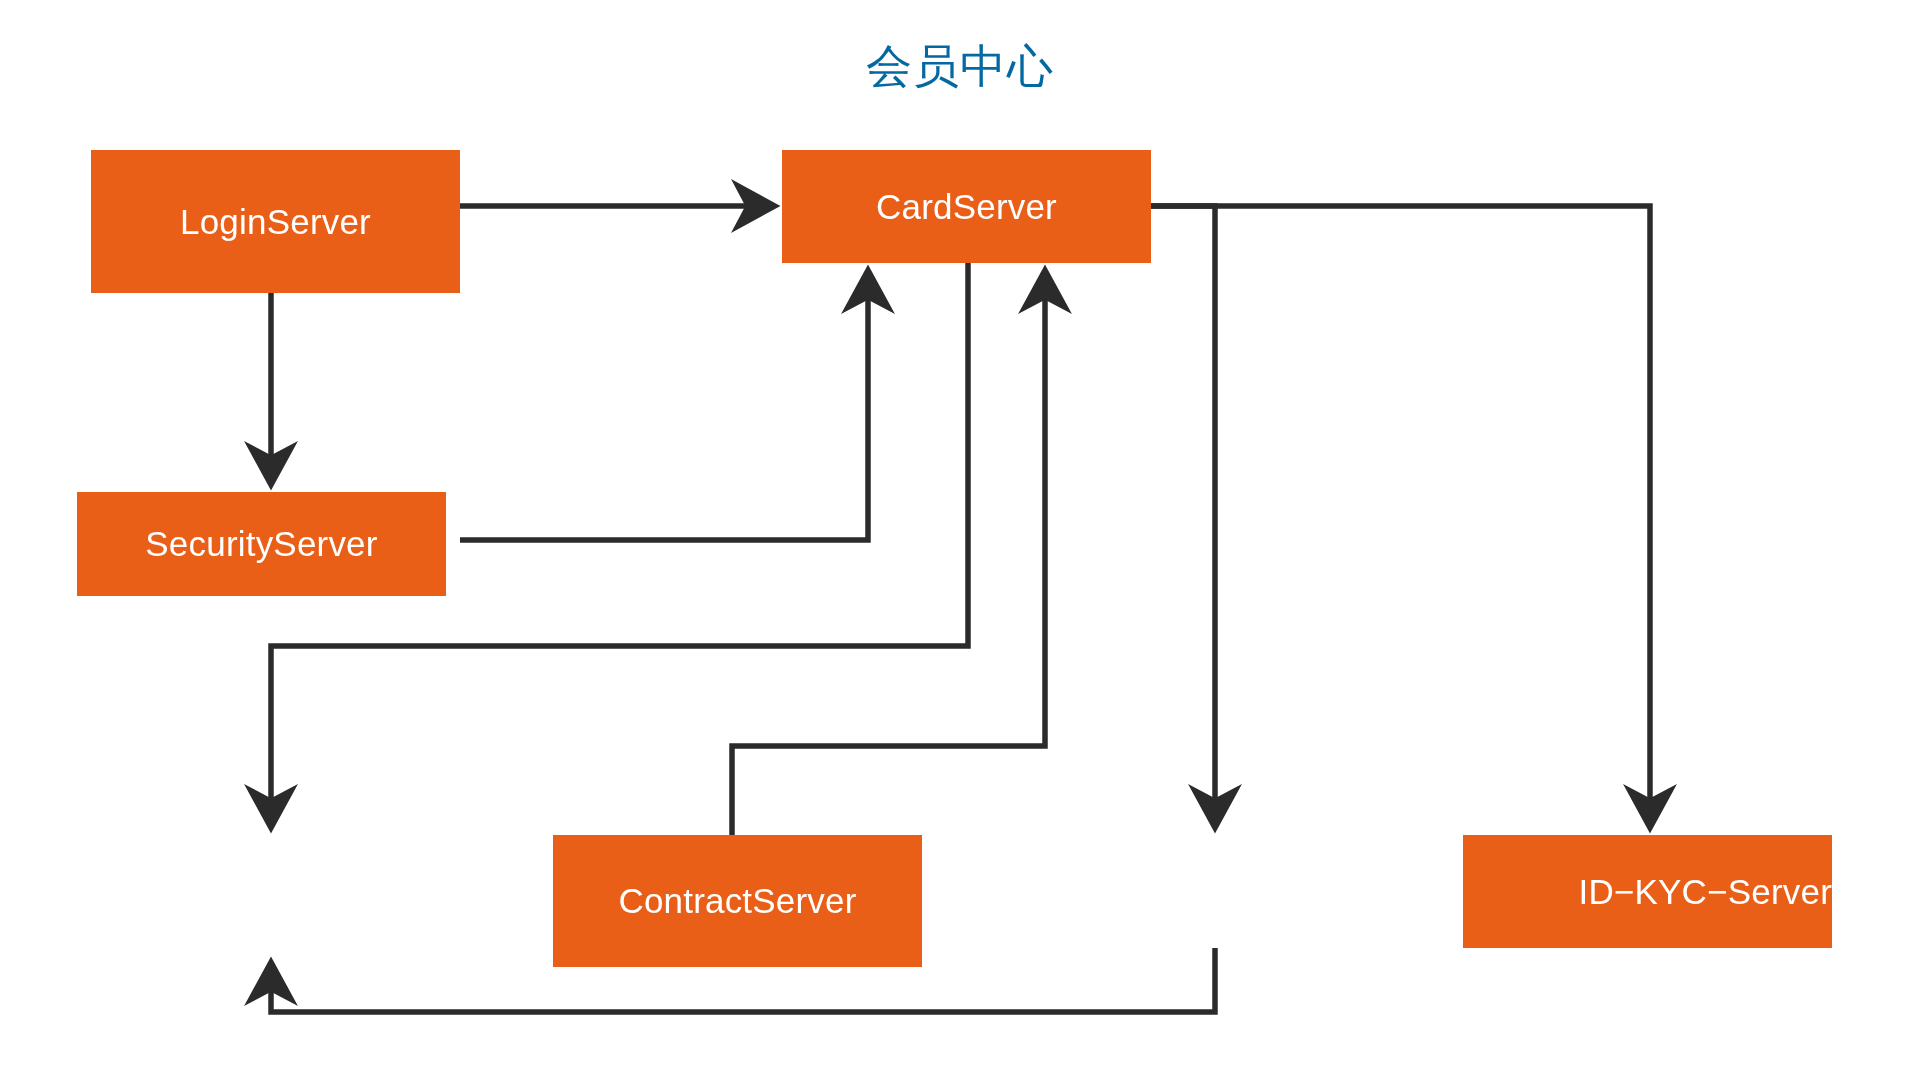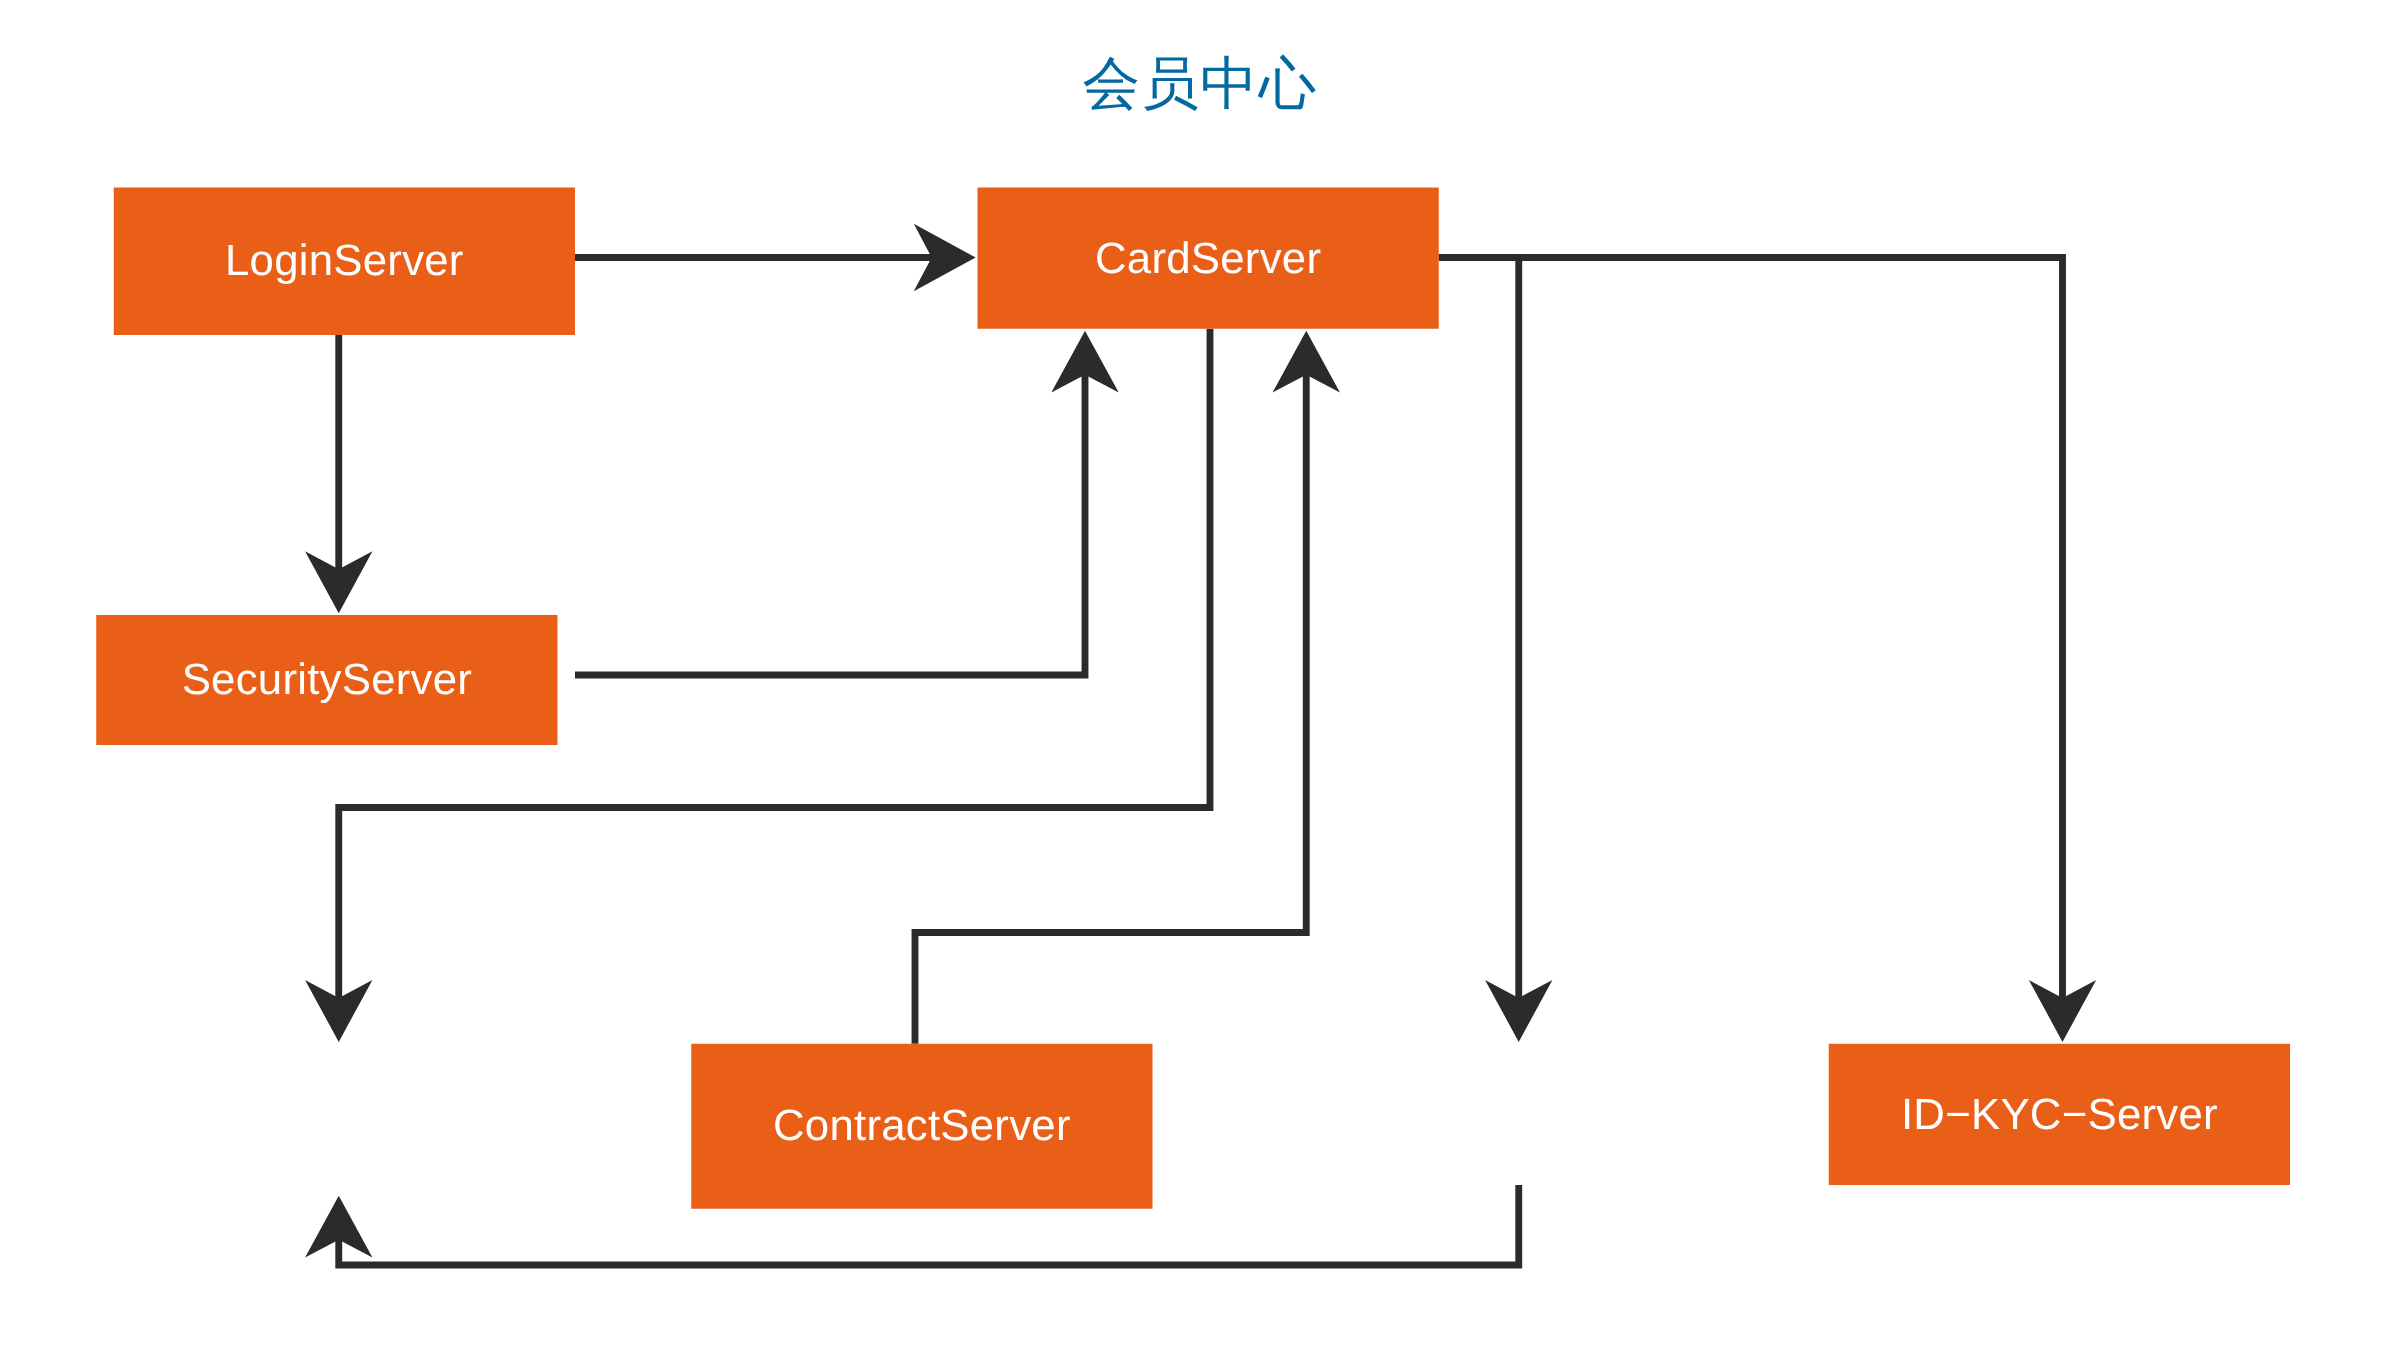--- a/index.html
+++ b/index.html
@@ -79,35 +79,35 @@
       <path d="M 732,835 L 732,746 L 1045,746 L 1045,270" marker-end="url(#arrowhead)"></path>
 
       <path d="M 1151,206 L 1215,206 L 1215,828" marker-end="url(#arrowhead)"></path>
 
       <path d="M 1151,206 L 1650,206 L 1650,828" marker-end="url(#arrowhead)"></path>
 
       <path d="M 1215,948 L 1215,1012 L 271,1012 L 271,962" marker-end="url(#arrowhead)"></path>
     </g>
   </svg>
 
-  <div class="node" id="node-login" style="left:91px; top:150px; width:369px; height:118px; background:#EA5F18;">
+  <div class="node" id="node-login" style="left:91px; top:150px; width:369px; height:143px; background:#EA5F18;">
     <span>LoginServer</span>
   </div>
 
   <div class="node" id="node-user" style="left:782px; top:150px; width:369px; height:113px; background:#EA5F18;">
     <span>CardServer</span>
   </div>
 
   <div class="node" id="node-security" style="left:77px; top:492px; width:369px; height:104px; background:#EA5F18;">
     <span>SecurityServer</span>
   </div>
 
 
   <div class="node" id="node-contract" style="left:553px; top:835px; width:369px; height:132px; background:#EA5F18;">
     <span>ContractServer</span>
   </div>
 
 
-  <div class="node" id="node-idkyc" style="left:1463px; top:835px; width:369px; height:113px; background:#EA5F18;">
+  <div class="node" id="node-idkyc" style="left:1463px; top:835px; width:369px; height:113px; background:#EA5F18;justify-content:flex-end;">
     <span>ID−KYC−Server</span>
   </div>
 
 </div>
 
 </body></html>

